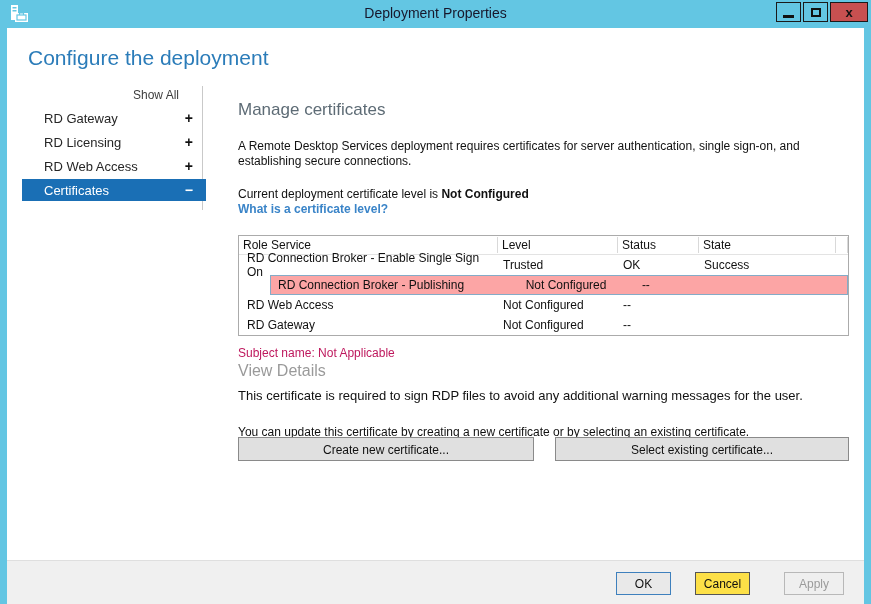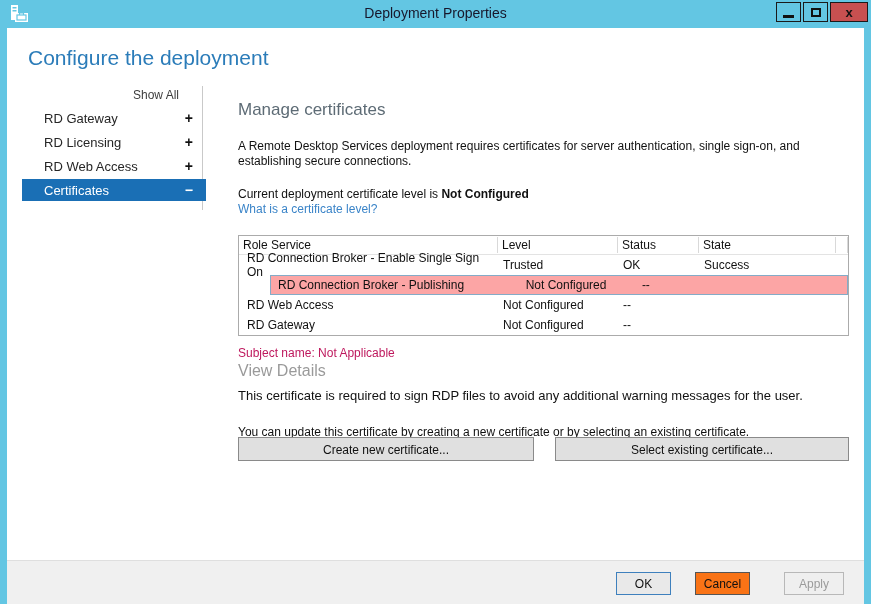--- a/index.html
+++ b/index.html
@@ -27,42 +27,42 @@
   .nav-label{position:absolute;left:37px;font-size:13px;color:#262626;}
   .nav-glyph{position:absolute;right:10px;font-size:14px;font-weight:bold;color:#111;}
   .nav-item.selected .nav-label,.nav-item.selected .nav-glyph{color:#ffffff;}
   .vdivider{position:absolute;left:195px;top:58px;width:1px;height:124px;background:#c9c9c9;}
   
   .main{position:absolute;left:231px;top:0;width:611px;}
   .section-title{position:absolute;top:72px;font-size:17px;color:#5d6b75;font-weight:normal;margin:0;}
   .intro{position:absolute;top:111px;width:600px;font-size:12px;color:#111;line-height:15px;margin:0;}
   .level-line{position:absolute;top:159px;font-size:12px;color:#111;margin:0;}
   .level-line b{font-weight:bold;}
-  .cert-link{position:absolute;top:174px;font-size:12px;color:#3a84c8;cursor:pointer;}
+  .cert-link{position:absolute;top:174px;font-size:12px;color:#3a84c8;cursor:pointer;font-weight:bold;}
   
   .table{position:absolute;top:207px;left:0;width:611px;height:101px;border:1px solid #ababab;background:#fff;font-size:12px;color:#111;}
   .thead{position:relative;height:19px;border-bottom:1px solid #e3e3e3;display:flex;}
   .th{padding:2px 0 0 4px;position:relative;}
   .th::after{content:"";position:absolute;right:0;top:1px;bottom:1px;width:1px;background:#d9d9d9;}
   .c0{width:259px;}.c1{width:120px;}.c2{width:81px;}.c3{width:137px;}.c4{flex:1;}
   .tr{position:relative;height:20px;display:flex;align-items:center;}
   .td{padding-left:8px;}
   .td.c1,.td.c2,.td.c3{padding-left:5px;}
   .tr.selected{background:#fca5a5;outline:1px solid #84abc7;outline-offset:-1px;margin-left:31px;}
   
   .subject{position:absolute;top:318px;font-size:12px;color:#be185d;}
   .view-details{position:absolute;top:334px;font-size:16px;color:#9a9a9a;cursor:pointer;}
   .note1{position:absolute;top:360px;font-size:13px;color:#111;text-align:right;}
   .note2{position:absolute;top:397px;font-size:12px;color:#111;}
   .big-btn{position:absolute;top:409px;height:24px;background:#e0e0e0;border:1px solid #8a8a8a;font-size:12px;color:#111;text-align:center;line-height:22px;cursor:pointer;}
   .btn-create{left:0;width:296px;}
   .btn-select{left:317px;width:294px;}
   
   .footer{position:absolute;left:7px;right:7px;bottom:0;height:44px;background:#f0f0f0;border-top:1px solid #dfdfdf;}
-  .fbtn{position:absolute;top:11px;height:23px;width:55px;font-size:12px;text-align:center;line-height:21px;background:#f97316;border:1px solid #adadad;color:#111;cursor:pointer;}
+  .fbtn{position:absolute;top:11px;height:23px;width:55px;font-size:12px;text-align:center;line-height:21px;background:#fde047;border:1px solid #adadad;color:#111;cursor:pointer;}
   .fbtn.ok{left:609px;border:1px solid #3e80bd;background:#e9e9e9;}
   .fbtn.cancel{left:688px;border:1px solid #555555;}
   .fbtn.apply{left:777px;width:60px;color:#9b9b9b;border:1px solid #b8b8b8;background:#efefef;cursor:default;}
 </style>
 </head>
 <body>
 
 <div class="window">
 
   <div class="titlebar">

